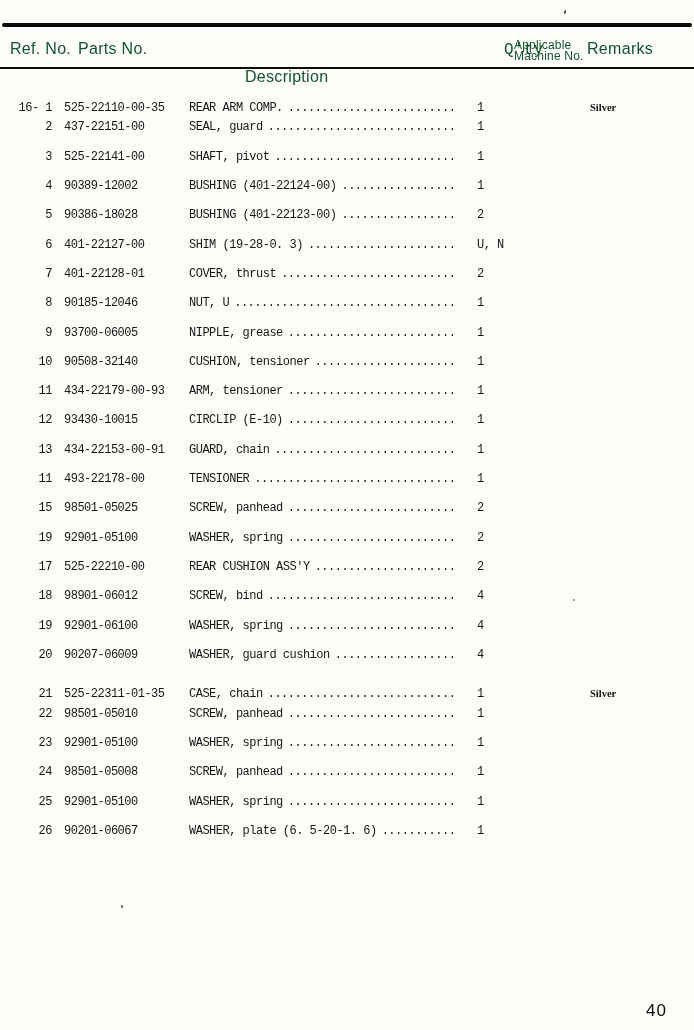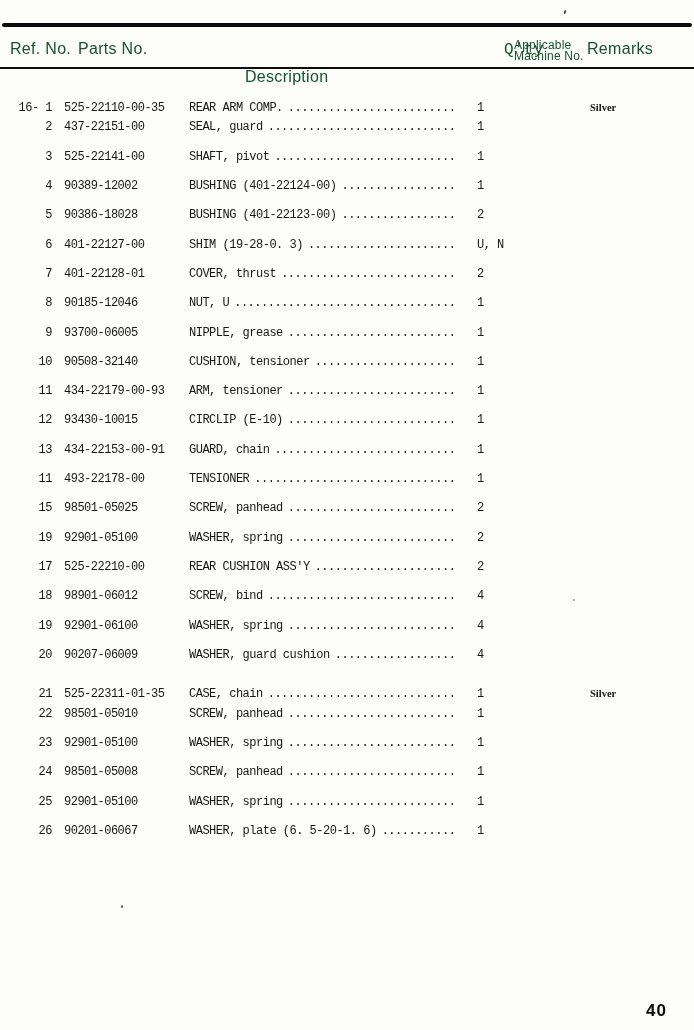--- a/index.html
+++ b/index.html
@@ -46,21 +46,21 @@
   .c-qty{flex:none;width:31px;padding-left:14px;}
   .c-remarks{
     flex:none;width:100px;padding-left:82px;
     font-family:"Liberation Serif","DejaVu Serif",serif;
     font-size:10.5px;letter-spacing:0;font-weight:bold;margin-top:20px;
   }
 
   .pageno{
     position:absolute;left:646px;top:1001px;
     font-family:"Liberation Sans","DejaVu Sans",sans-serif;
-    font-weight:bold;font-size:17px;letter-spacing:1px;color:#0a0a0a;
+    font-weight:normal;font-size:17px;letter-spacing:1px;color:#0a0a0a;
   }
   .speck{position:absolute;background:#444;border-radius:50%;}
   .speck.s1{left:564px;top:10px;width:2px;height:4px;transform:rotate(15deg);}
   .speck.s2{left:121px;top:905px;width:2px;height:3px;background:#555;}
   .speck.s3{left:573px;top:599px;width:2px;height:2px;background:#888;}
 </style>
 </head>
 <body>
 
 <div class="page">

